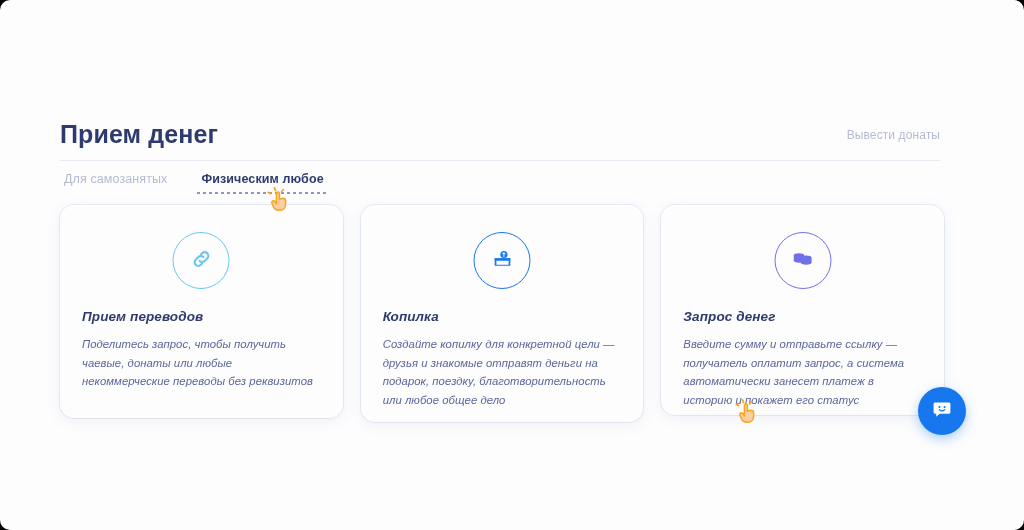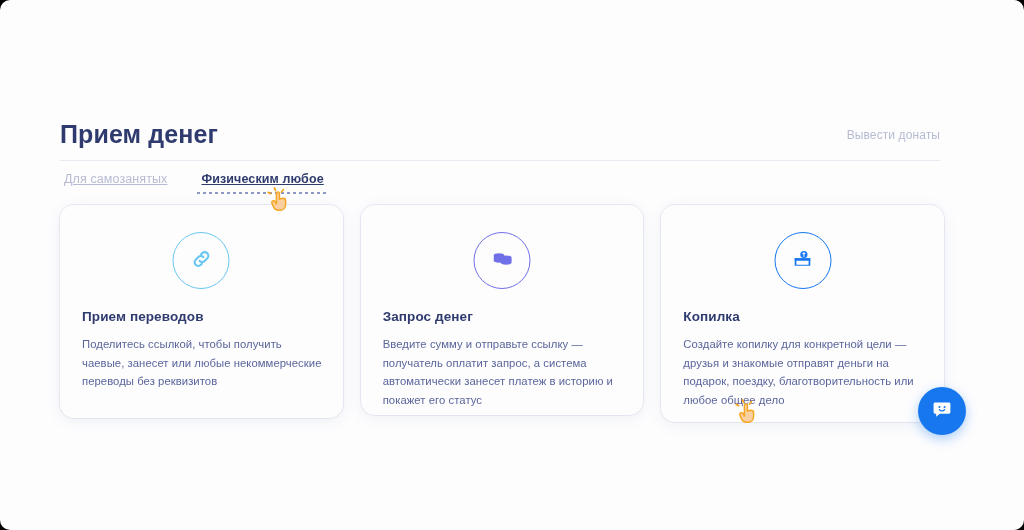--- a/index.html
+++ b/index.html
@@ -53,21 +53,20 @@
     gap: 26px;
   }
   .tab {
     position: relative;
     font-size: 12.5px;
     color: #b6bbd2;
     padding: 0 4px 10px 4px;
     cursor: pointer;
     letter-spacing: .1px;
     white-space: nowrap;
-    text-decoration: underline;
   }
   .tab.active {
     color: #2f3b6e;
     font-weight: bold;
   }
   .tab.active::after {
     content: "";
     position: absolute;
     left: 0; right: 0; bottom: 2px;
     height: 2px;
@@ -86,20 +85,21 @@
   }
   .card {
     position: relative;
     width: 283px;
     height: 213px;
     background: #fdfdfe;
     border-radius: 14px;
     box-shadow: 0 3px 14px rgba(110,122,170,.10),
                 0 0 0 1px rgba(232,235,243,.9);
     cursor: pointer;
+    font-style: italic;
   }
   .card.c2 { height: 210px; }
   .card.c3 { height: 217px; }
 
   .card-icon {
     position: absolute;
     top: 27px;
     left: 50%;
     transform: translateX(-50%);
     width: 57px; height: 57px;
@@ -176,21 +176,39 @@
       <div class="card-icon">
         <span>
           <svg width="24" height="24" viewBox="0 0 24 24" fill="none" stroke="#69c7f2" stroke-width="2.1" stroke-linecap="round">
             <path d="M10.1 13.9a3.6 3.6 0 0 0 5.1 0l2.6-2.6a3.6 3.6 0 0 0-5.1-5.1l-1.1 1.1"></path>
             <path d="M13.9 10.1a3.6 3.6 0 0 0-5.1 0l-2.6 2.6a3.6 3.6 0 0 0 5.1 5.1l1.1-1.1"></path>
           </svg>
         </span>
       </div>
       <div class="card-body">
         <div class="card-title">Прием переводов</div>
-        <div class="card-desc">Поделитесь ссылкой, чтобы получить чаевые, занесет или любые некоммерческие переводы без реквизитов</div>
+        <div class="card-desc">Поделитесь запрос, чтобы получить чаевые, донаты или любые некоммерческие переводы без реквизитов</div>
+      </div>
+    </div>
+
+    <div class="card c3">
+      <div class="card-icon">
+        <span>
+          <svg width="26" height="26" viewBox="0 0 26 26" fill="none">
+            <circle cx="14.4" cy="8.5" r="3.6" fill="#1677ee"></circle>
+            <path d="M14.4 6.5v4M13.2 7.6h2.2" stroke="#fff" stroke-width="1" stroke-linecap="round"></path>
+            <path d="M5.2 12.3h15.6v7.4H5.2z" fill="#1677ee"></path>
+            <path d="M6.9 14.6h12.2v4.2H6.9z" fill="#ffffff"></path>
+            <path d="M5.2 12.3h15.6v2.3H5.2z" fill="#1677ee"></path>
+          </svg>
+        </span>
+      </div>
+      <div class="card-body">
+        <div class="card-title">Копилка</div>
+        <div class="card-desc">Создайте копилку для конкретной цели — друзья и знакомые отправят деньги на подарок, поездку, благотворительность или любое общее дело</div>
       </div>
     </div>
 
     <div class="card c2">
       <div class="card-icon">
         <span>
           <svg width="26" height="24" viewBox="0 0 26 24" fill="#7070e8">
             <ellipse cx="9.5" cy="8.4" rx="5.2" ry="2.1"></ellipse>
             <rect x="4.3" y="8.4" width="10.4" height="2.6"></rect>
             <ellipse cx="9.5" cy="11" rx="5.2" ry="2.1"></ellipse>
@@ -202,38 +220,20 @@
             <rect x="11.2" y="13.1" width="10.8" height="2.5"></rect>
             <ellipse cx="16.6" cy="15.6" rx="5.4" ry="2.1"></ellipse>
           </svg>
         </span>
       </div>
       <div class="card-body">
         <div class="card-title">Запрос денег</div>
         <div class="card-desc">Введите сумму и отправьте ссылку — получатель оплатит запрос, а система автоматически занесет платеж в историю и покажет его статус</div>
       </div>
     </div>
-
-    <div class="card c3">
-      <div class="card-icon">
-        <span>
-          <svg width="26" height="26" viewBox="0 0 26 26" fill="none">
-            <circle cx="14.4" cy="8.5" r="3.6" fill="#1677ee"></circle>
-            <path d="M14.4 6.5v4M13.2 7.6h2.2" stroke="#fff" stroke-width="1" stroke-linecap="round"></path>
-            <path d="M5.2 12.3h15.6v7.4H5.2z" fill="#1677ee"></path>
-            <path d="M6.9 14.6h12.2v4.2H6.9z" fill="#ffffff"></path>
-            <path d="M5.2 12.3h15.6v2.3H5.2z" fill="#1677ee"></path>
-          </svg>
-        </span>
-      </div>
-      <div class="card-body">
-        <div class="card-title">Копилка</div>
-        <div class="card-desc">Создайте копилку для конкретной цели — друзья и знакомые отправят деньги на подарок, поездку, благотворительность или любое общее дело</div>
-      </div>
-    </div>
   </div>
 
   <div class="cursor c-tab">
     <svg width="34" height="34" viewBox="0 0 34 34" fill="none">
       <g stroke="#f5a623" stroke-width="1.8" stroke-linecap="round">
         <path d="M12.5 6.5l-1 -2.6"></path>
         <path d="M18.5 8l1.8 -2.2"></path>
         <path d="M7.6 9.6l-2.4 -1.2"></path>
       </g>
       <path d="M13.4 20V9.6a1.5 1.5 0 0 1 3 0v5.6l1-.4a9 9 0 0 1 2.6-.5c1.5 0 2.6.7 2.6 2.4v3.5c0 3.3-2.2 6-5.6 6h-1.4c-2.6 0-4.3-1.5-5.2-3.6l-1.5-3.6c-.4-1 .2-2 1.2-2.2.8-.2 1.6.2 2 1l.3.7z" fill="#fbd0a0" stroke="#f5a623" stroke-width="1.5" stroke-linejoin="round"></path>

